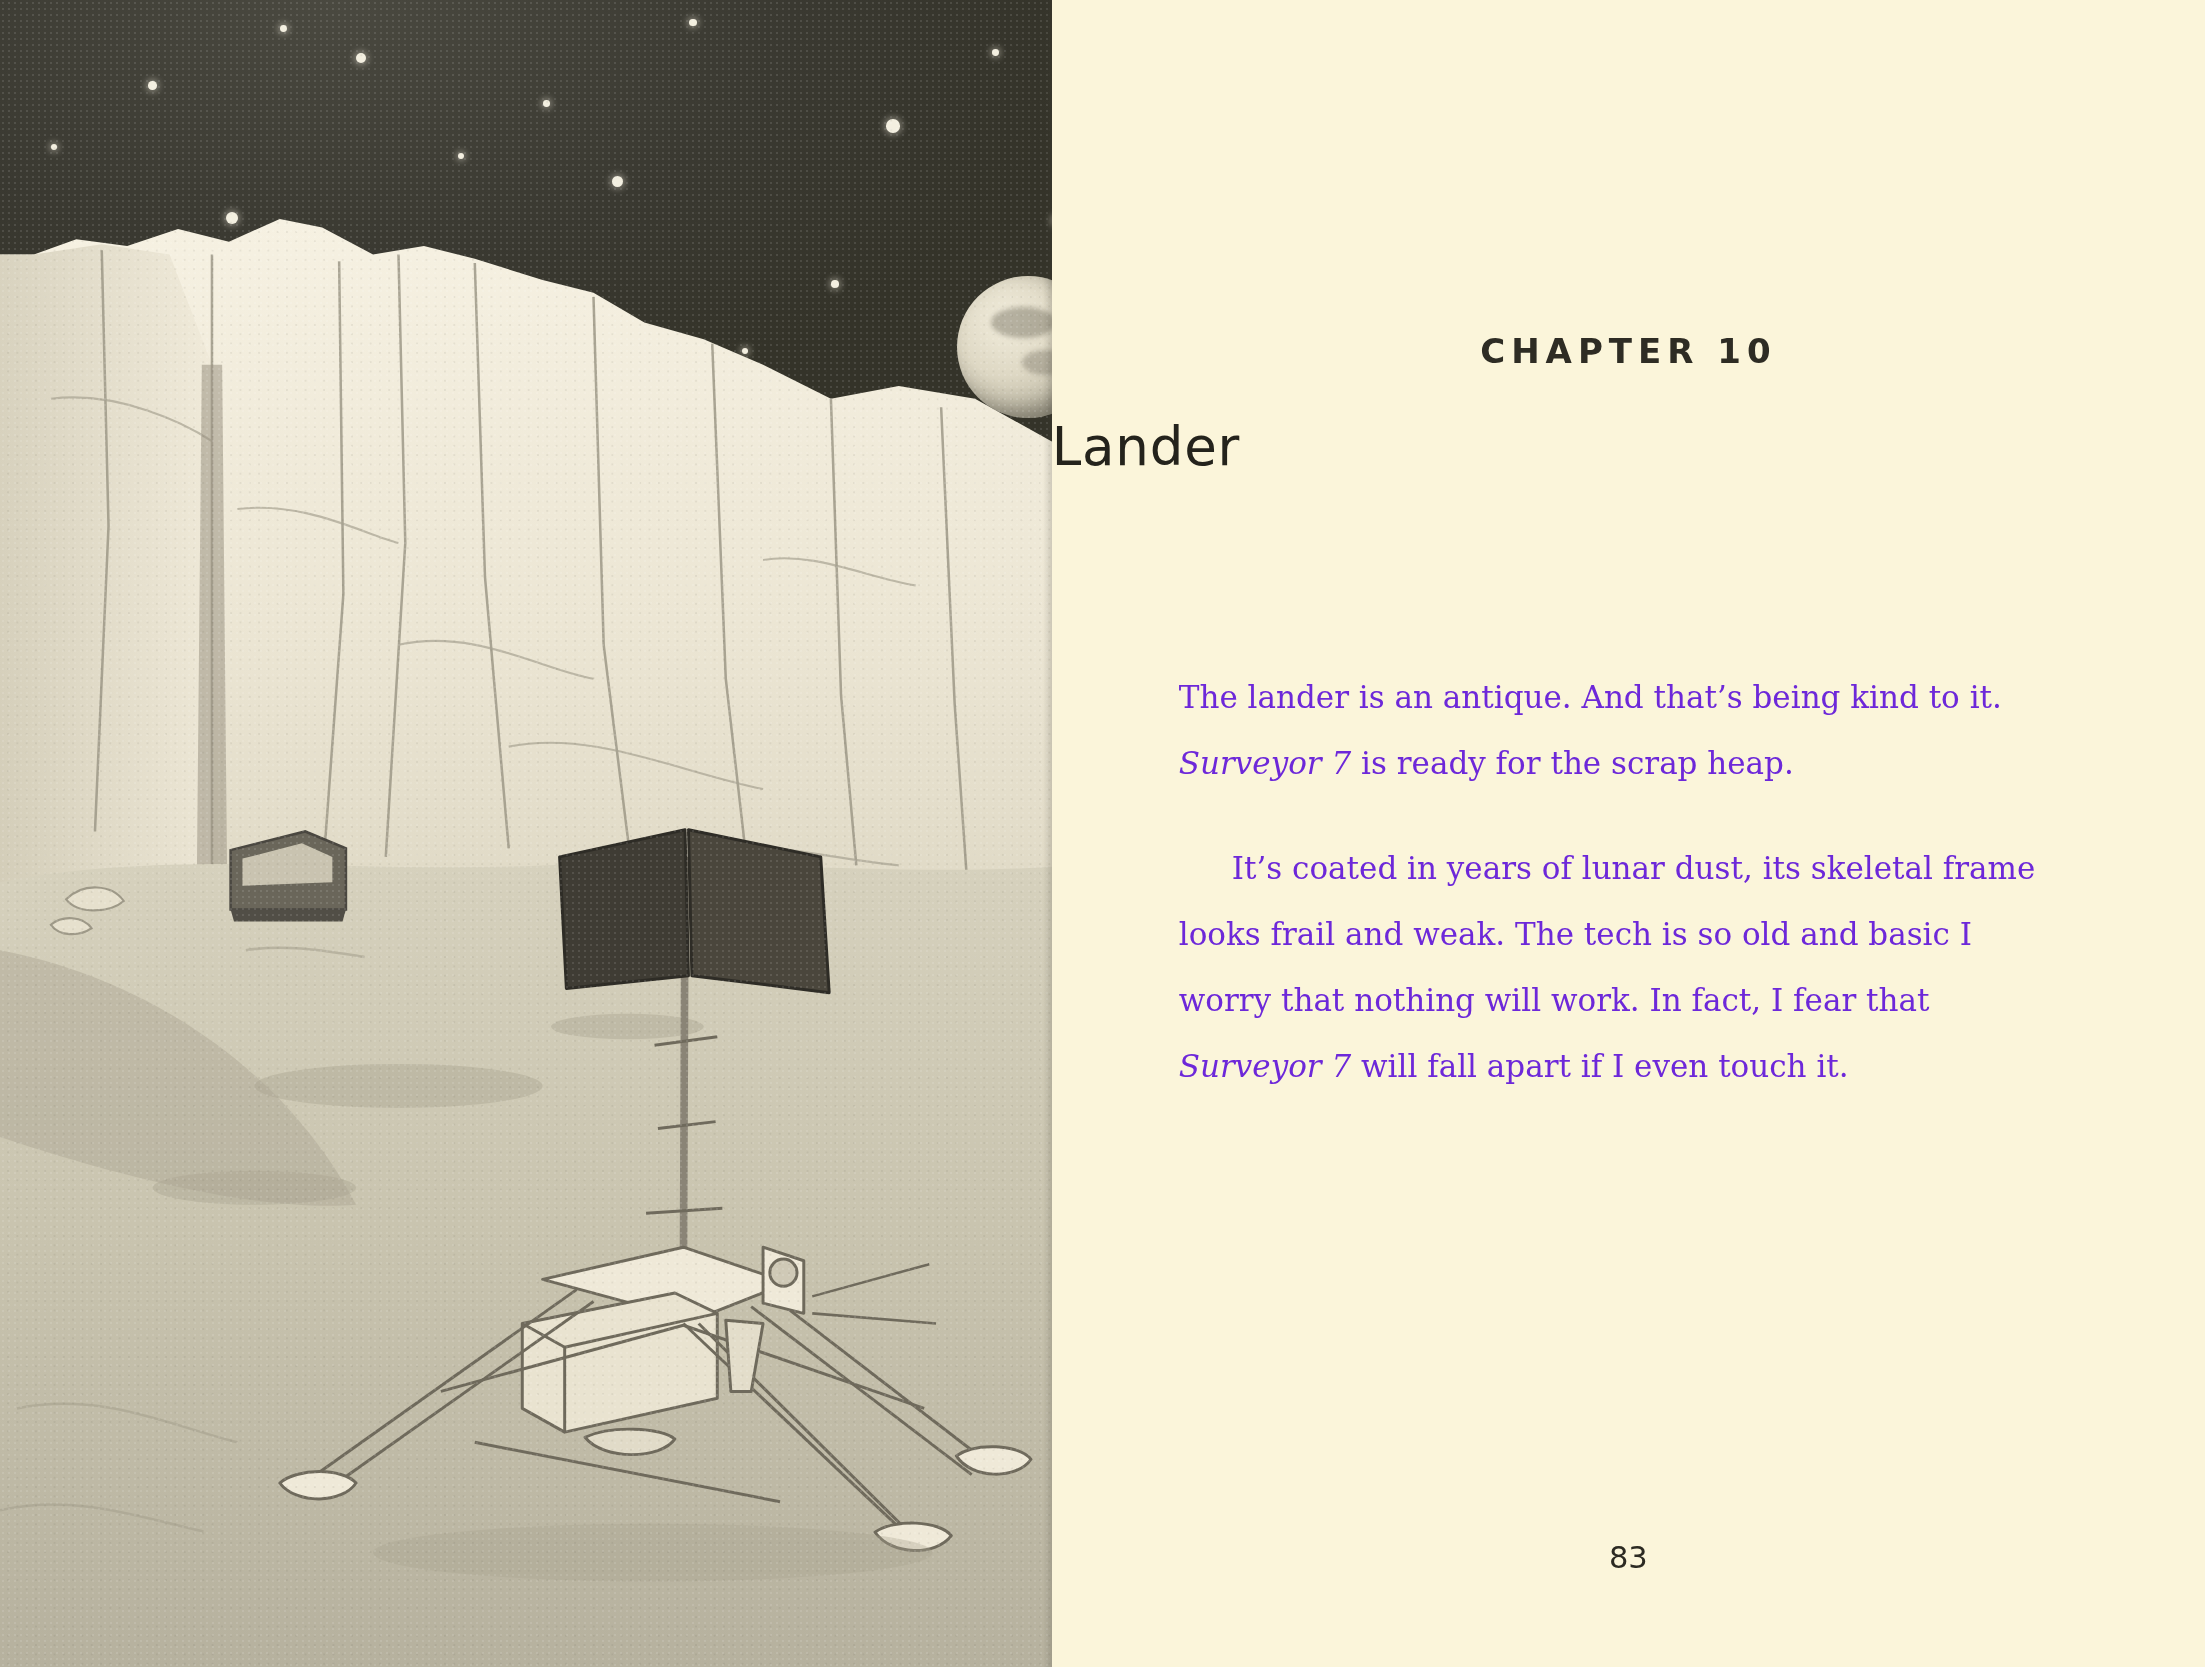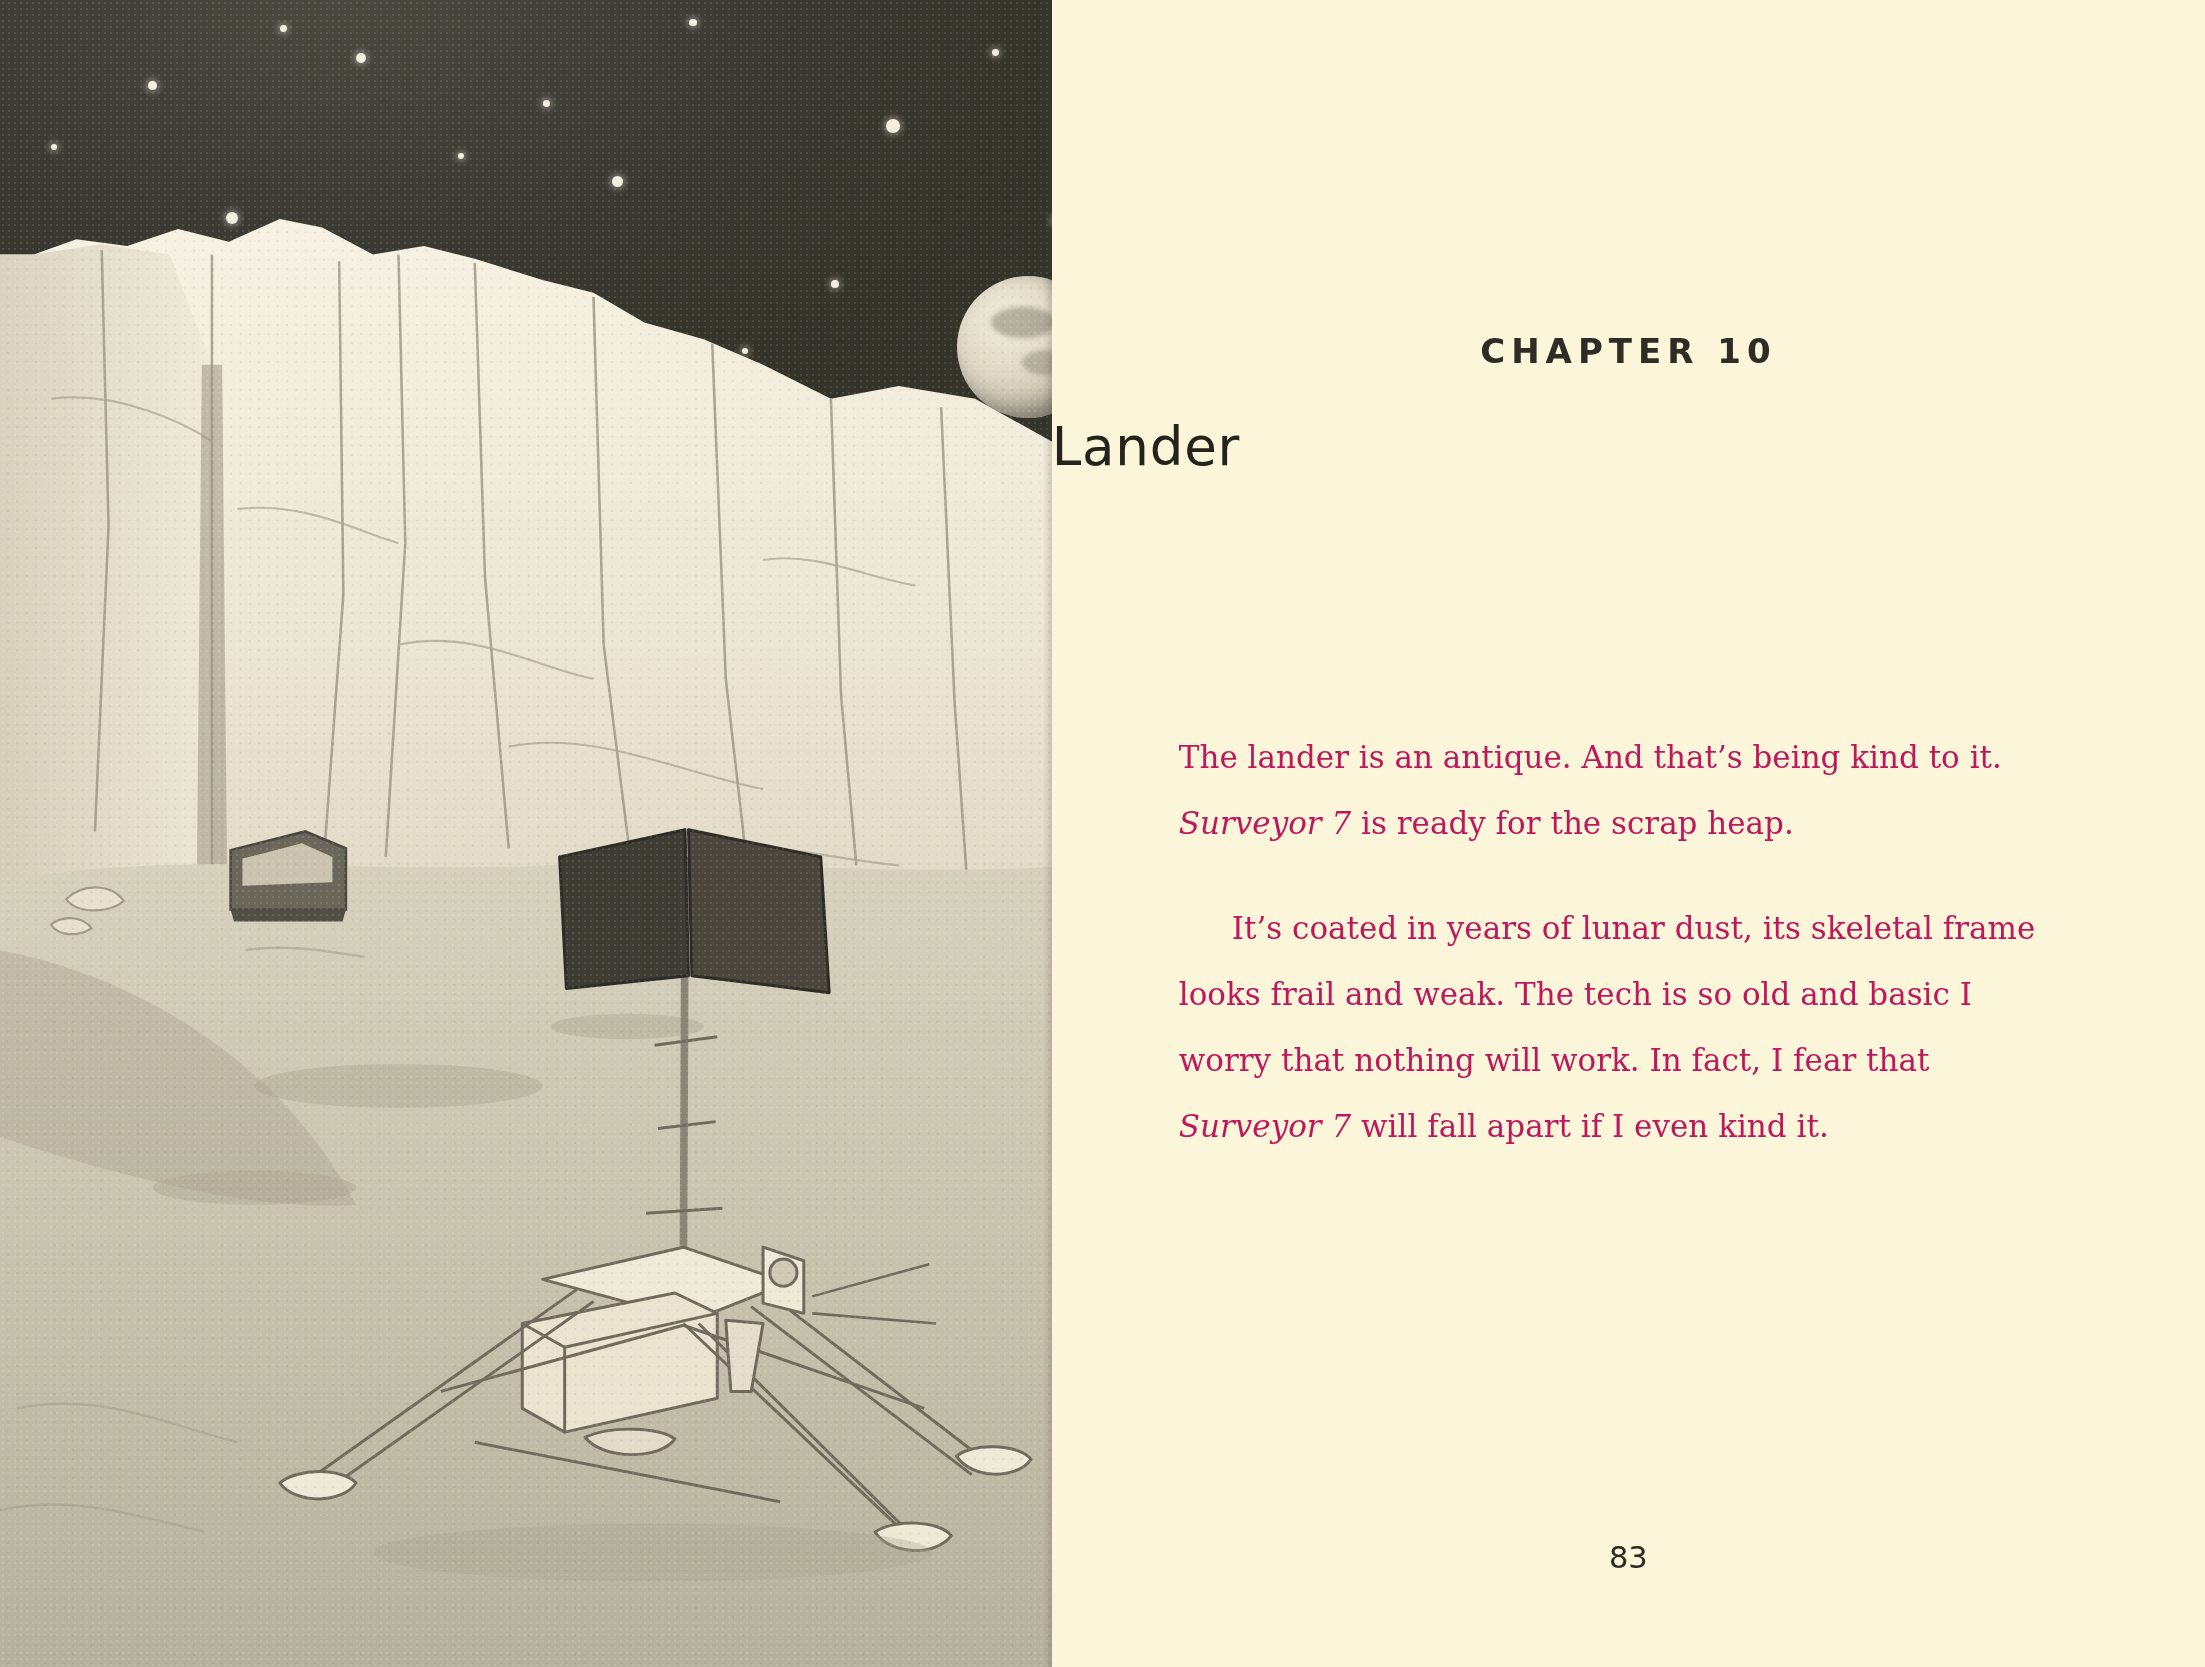--- a/index.html
+++ b/index.html
@@ -121,26 +121,26 @@
     text-align: left;
     font-family: "DejaVu Sans", sans-serif;
     font-size: 53px;
     font-weight: 400;
     color: #24231c;
     letter-spacing: 0.8px;
   }
   .body-text {
     position: absolute;
     left: 127px;
-    top: 724px;
+    top: 664px;
     width: 865px;
     font-family: "DejaVu Serif", serif;
     font-size: 31px;
     line-height: 66px;
-    color: #be185d;
+    color: #6d28d9;
   }
   .body-text p {
     margin: 0 0 39px 0;
     text-align: left;
   }
   .body-text p.indent { text-indent: 53px; }
   .body-text em { font-style: italic; }
   .page-number {
     position: absolute;
     left: 0; right: 0;
@@ -306,20 +306,20 @@
   </div>
 
   <div class="text-page">
 
     <div class="chapter-label">CHAPTER 10</div>
 
     <div class="chapter-title">Lander</div>
 
     <div class="body-text" id="body-text">
         <p><span>The lander is an antique.  And that’s being kind to it.  </span><em>Surveyor 7</em><span> is ready for the scrap heap.</span></p>
-        <p class="indent"><span>It’s coated in years of lunar dust, its skeletal frame looks frail and weak.  The tech is so old and basic I worry that nothing will work.  In fact, I fear that </span><em>Surveyor 7</em><span> will fall apart if I even kind it.</span></p>
+        <p class="indent"><span>It’s coated in years of lunar dust, its skeletal frame looks frail and weak.  The tech is so old and basic I worry that nothing will work.  In fact, I fear that </span><em>Surveyor 7</em><span> will fall apart if I even touch it.</span></p>
       </div>
 
     <div class="page-number">83</div>
   </div>
 
 </div>
 
 
 </body></html>

